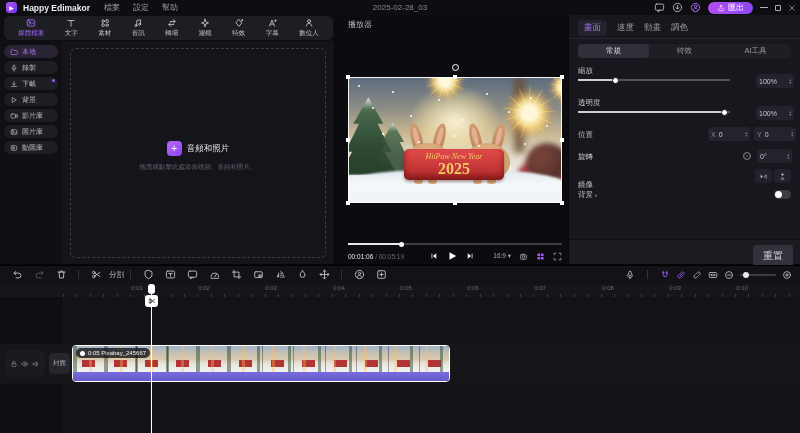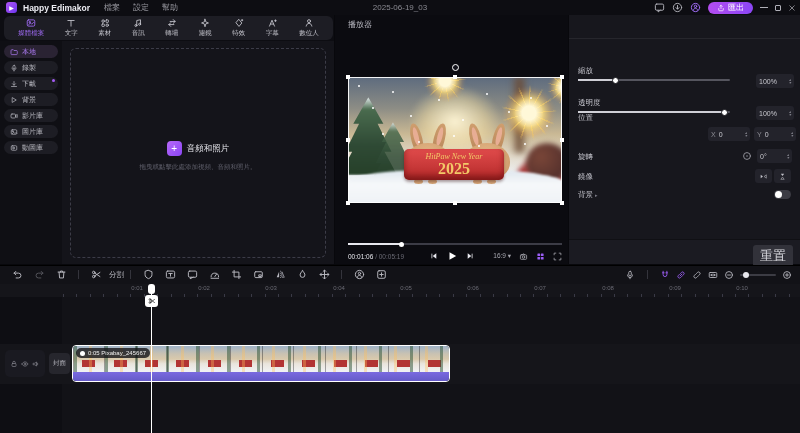--- a/index.html
+++ b/index.html
@@ -121,21 +121,21 @@
         padding:0 3px;font-size:7px;color:#c8c8cf;gap:3px}
   .vbox .axis{color:#8a8a92}
   .stp{margin-left:auto;display:flex;flex-direction:column;color:#80808a;font-size:4px;line-height:3.4px}
   .mbtn{position:absolute;width:17px;height:14px;background:#23232b;border-radius:3px;display:flex;
         align-items:center;justify-content:center;color:#c0c0c8}
   .toggle{position:absolute;width:17px;height:9px;border-radius:5px;background:#3c3c44}
   .toggle .knobt{position:absolute;left:1px;top:1px;width:7px;height:7px;border-radius:50%;background:#fff}
   .caret{font-size:5px;color:#7a7a84}
   .ibottom{position:absolute;left:0;bottom:0;width:231px;height:25px;background:#1b1b22;border-top:1px solid #101014}
   .resetbtn{position:absolute;right:7px;top:5px;width:40px;height:22px;background:#32323a;border-radius:3px;
-            display:flex;align-items:center;justify-content:center;font-size:13px;color:#d8d8de}
+            display:flex;align-items:center;justify-content:center;font-size:10px;color:#d8d8de}
 
   
   .timeline{left:0;top:265px;width:800px;height:168px;background:#121217;border-top:1px solid #000}
   .ttool{position:absolute;left:0;top:0;width:800px;height:17px;display:flex;align-items:center;color:#b8b8c0}
   .tg{display:flex;align-items:center}
   .tdiv{width:1px;height:9px;background:#34343c;margin:0 6px}
   .tico{width:22px;display:flex;justify-content:center;color:#b8b8c0}
   .dim2{color:#55555c}
   .splitlbl{font-size:7.5px;margin-left:2px}
   .ttool-r{position:absolute;right:8px;top:0;height:17px;display:flex;align-items:center;gap:6px}
@@ -175,21 +175,21 @@
 <div class="app">
 
   <div class="abs titlebar">
     <div class="logo">▶</div>
     <div class="appname">Happy Edimakor</div>
     <div class="menus">
       <span>檔案</span>
       <span>設定</span>
       <span>幫助</span>
     </div>
-    <div class="doctitle">2025-06-19_03</div>
+    <div class="doctitle">2025-02-28_03</div>
     <div class="tb-right">
       <span>
           <svg class="ic" width="11" height="11" viewBox="0 0 16 16">
             <rect x="2" y="3" width="12" height="9" rx="2"></rect>
             <path d="M6 12v2.5L9 12"></path>
           </svg>
         </span>
       <span>
           <svg class="ic" width="11" height="11" viewBox="0 0 16 16">
             <circle cx="8" cy="8" r="6"></circle>
@@ -454,21 +454,32 @@
         <span>
             <svg class="ic" width="9" height="9" viewBox="0 0 16 16">
               <path d="M2 5V2h3M11 2h3v3M14 11v3h-3M5 14H2v-3"></path>
             </svg>
           </span>
       </div>
     </div>
   </div>
 
   <div class="abs inspector">
+    <div class="itabs">
+      <span class="itab active">畫面</span>
+      <span class="itab">速度</span>
+      <span class="itab">動畫</span>
+      <span class="itab">調色</span>
+    </div>
     <div class="itabline"></div>
+    <div class="subtabs">
+      <div class="subtab active">常規</div>
+      <div class="subtab">特效</div>
+      <div class="subtab">AI工具</div>
+    </div>
 
     <div class="ilabel" style="top:51px">縮放</div>
     <div class="slider" style="top:64px">
       <div class="sfill" style="width:38px"></div>
         <div class="sknob" style="left:34px"></div>
     </div>
     <div class="vbox" style="left:756px;top:59px;width:38px;left:187px">
       <span>100%</span>
       <span class="stp">
           <i>▴</i>
@@ -482,21 +493,21 @@
         <div class="sknob" style="left:143px"></div>
     </div>
     <div class="vbox" style="top:91px;width:38px;left:187px">
       <span>100%</span>
       <span class="stp">
           <i>▴</i>
           <i>▾</i>
         </span>
     </div>
 
-    <div class="ilabel" style="top:98px">位置</div>
+    <div class="ilabel" style="top:115px">位置</div>
     <div class="vbox" style="top:112px;width:42px;left:139px">
       <span class="axis">X</span>
       <span>0</span>
       <span class="stp">
           <i>▴</i>
           <i>▾</i>
         </span>
     </div>
     <div class="vbox" style="top:112px;width:42px;left:185px">
       <span class="axis">Y</span>
@@ -515,21 +526,21 @@
         </svg>
     </div>
     <div class="vbox" style="top:134px;width:35px;left:188px">
       <span>0°</span>
       <span class="stp">
           <i>▴</i>
           <i>▾</i>
         </span>
     </div>
 
-    <div class="ilabel" style="top:157px">鏡像</div>
+    <div class="ilabel" style="top:165px">鏡像</div>
     <div class="mbtn" style="left:186px;top:154px">
       <svg width="9" height="9" viewBox="0 0 16 16">
           <path d="M3 5l4 3-4 3z" fill="currentColor"></path>
           <path d="M13 5l-4 3 4 3z" fill="none" stroke="currentColor"></path>
         </svg>
     </div>
     <div class="mbtn" style="left:205px;top:154px">
       <svg width="9" height="9" viewBox="0 0 16 16" style="transform:rotate(90deg)">
           <path d="M3 5l4 3-4 3z" fill="currentColor"></path>
           <path d="M13 5l-4 3 4 3z" fill="none" stroke="currentColor"></path>

